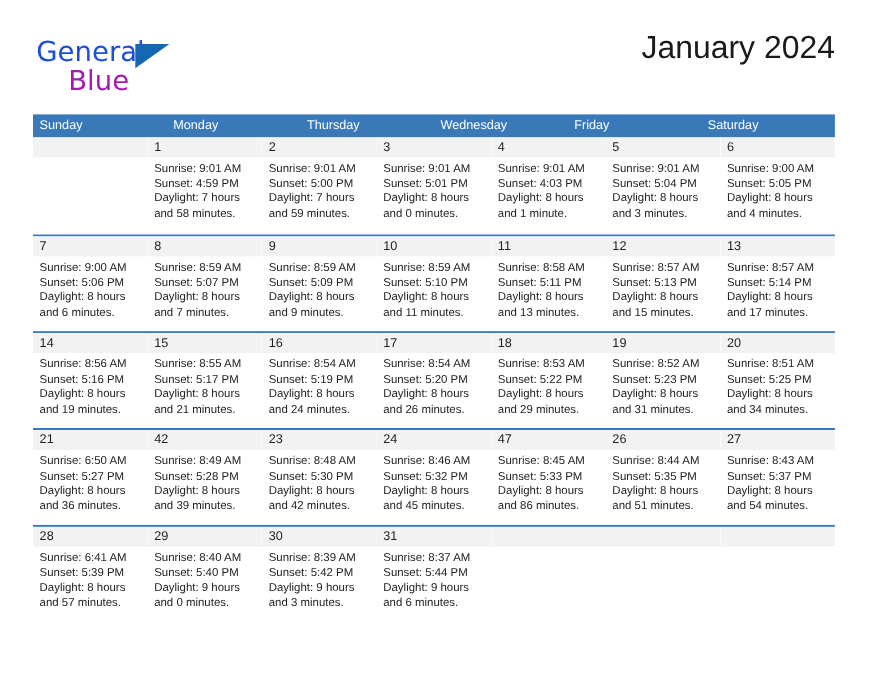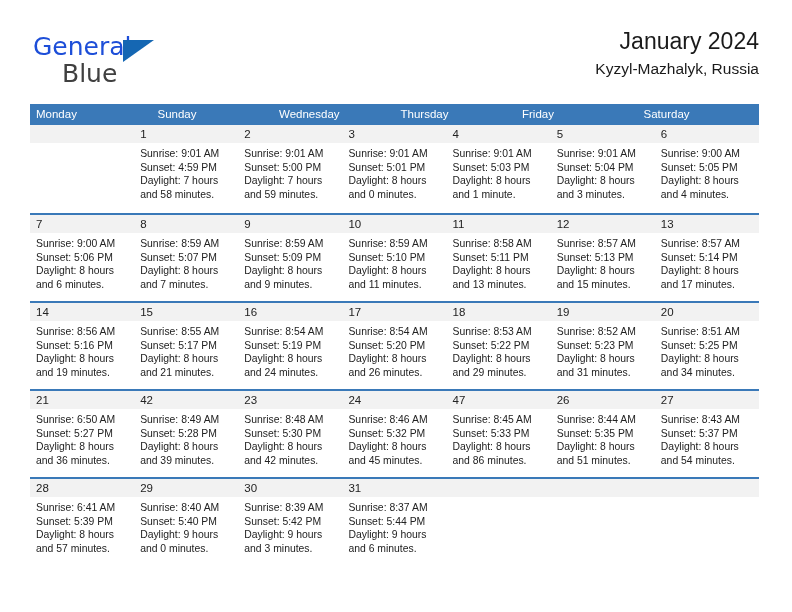--- a/index.html
+++ b/index.html
@@ -54,34 +54,34 @@
     width: 0;
     height: 0;
     border-left: 31px solid #1567b3;
     border-bottom: 22px solid transparent;
   }
   .brand-blue {
     position: absolute;
     left: 32px;
     top: 33px;
     font-size: 25px;
-    color: #404040;
+    color: #a21caf;
     font-family: "DejaVu Sans", sans-serif;
     font-weight: 400;
     line-height: 1;
   }
 
   .title-block {
     position: absolute;
     right: 0;
     top: 0;
     text-align: right;
   }
   .cal-title {
-    font-size: 23px;
+    font-size: 29px;
     color: #1a1a1a;
     font-weight: 400;
     line-height: 1.15;
     white-space: nowrap;
   }
   .cal-subtitle {
     margin-top: 6px;
     font-size: 15.5px;
     color: #1a1a1a;
     font-weight: 400;
@@ -162,31 +162,30 @@
   <div class="header">
 
     <div class="brand">
       <span class="brand-general">General</span>
       <span class="brand-triangle"></span>
       <span class="brand-blue">Blue</span>
     </div>
 
     <div class="title-block">
       <div class="cal-title">January 2024</div>
-      <div class="cal-subtitle">Kyzyl-Mazhalyk, Russia</div>
     </div>
 
   </div>
 
   <div class="calendar">
     <div class="weekday-row">
+        <div class="weekday-cell">Sunday</div>
         <div class="weekday-cell">Monday</div>
-        <div class="weekday-cell">Sunday</div>
+        <div class="weekday-cell">Thursday</div>
         <div class="weekday-cell">Wednesday</div>
-        <div class="weekday-cell">Thursday</div>
         <div class="weekday-cell">Friday</div>
         <div class="weekday-cell">Saturday</div>
       </div>
     <div class="weeks">
         <div class="week-row">
           <div class="day-cell empty">
             <div class="day-number"></div>
             <div class="day-body"></div>
           </div>
           <div class="day-cell">
@@ -213,21 +212,21 @@
               <div class="day-line">Sunrise: 9:01 AM</div>
               <div class="day-line">Sunset: 5:01 PM</div>
               <div class="day-line">Daylight: 8 hours</div>
               <div class="day-line">and 0 minutes.</div>
             </div>
           </div>
           <div class="day-cell">
             <div class="day-number">4</div>
             <div class="day-body">
               <div class="day-line">Sunrise: 9:01 AM</div>
-              <div class="day-line">Sunset: 5:03 PM</div>
+              <div class="day-line">Sunset: 4:03 PM</div>
               <div class="day-line">Daylight: 8 hours</div>
               <div class="day-line">and 1 minute.</div>
             </div>
           </div>
           <div class="day-cell">
             <div class="day-number">5</div>
             <div class="day-body">
               <div class="day-line">Sunrise: 9:01 AM</div>
               <div class="day-line">Sunset: 5:04 PM</div>
               <div class="day-line">Daylight: 8 hours</div>

